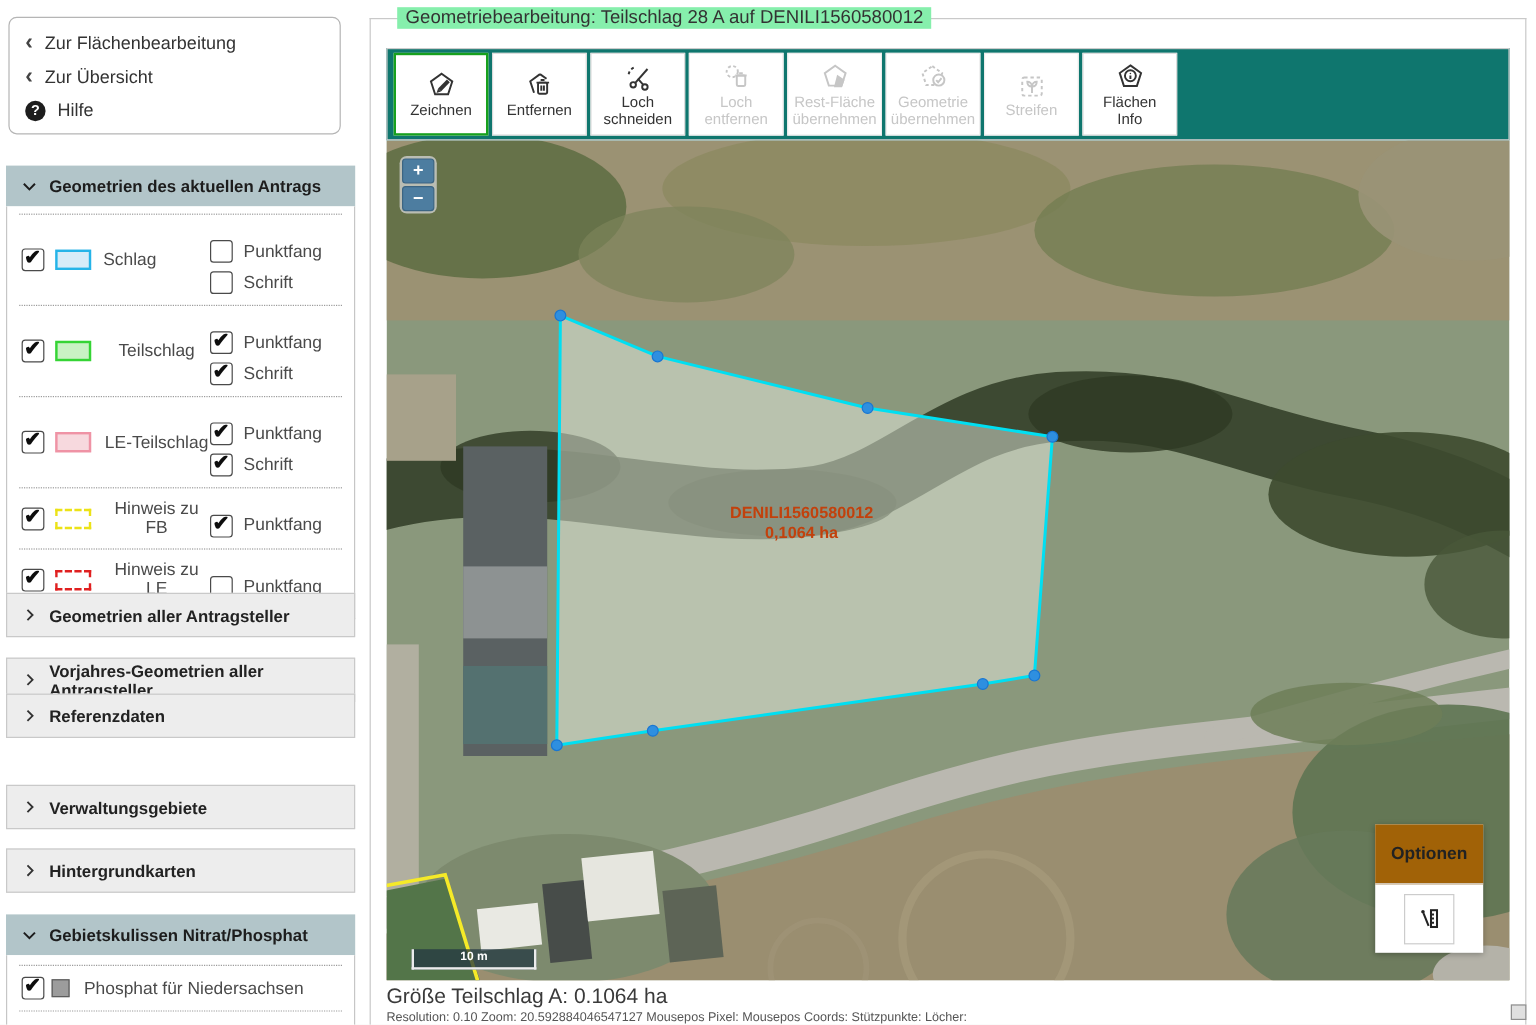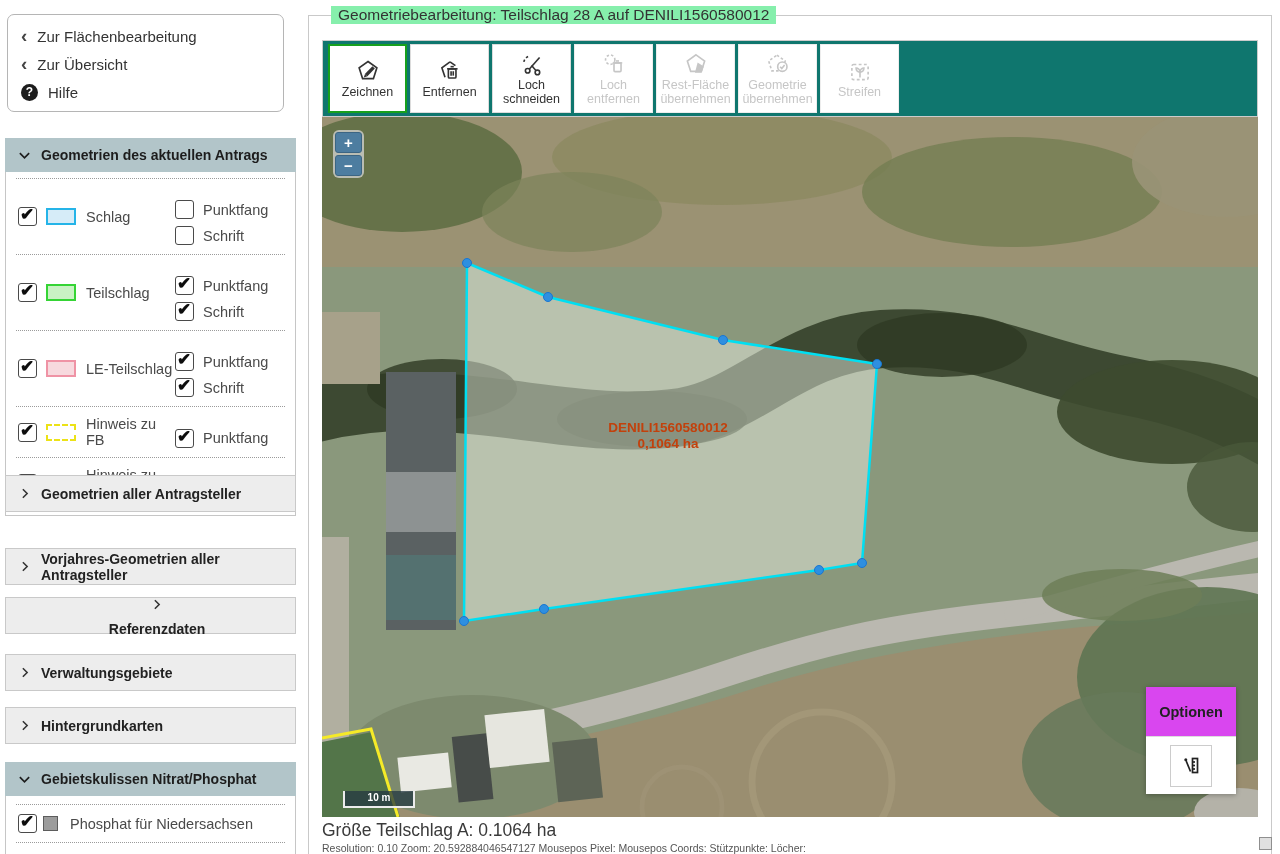--- a/index.html
+++ b/index.html
@@ -19,21 +19,21 @@
   .panel { position:absolute; left:5px; width:291px; }
   .panel-header { height:34px; background:#b2c5c9; display:flex; align-items:center; gap:10px;
                   padding-left:13px; font-size:14px; font-weight:bold; color:#1d1d1d; cursor:pointer; }
   .panel-body { background:#fff; border:1px solid #c6c6c6; border-top:none; padding:6px 10px 6px 10px; }
   .collapsed-bar { position:absolute; left:5px; width:291px; height:37px; background:#ededed;
                    border:1px solid #c9c9c9; display:flex; align-items:center; gap:10px;
                    padding-left:13px; font-size:14px; font-weight:bold; color:#222; cursor:pointer; }
   .chev svg { display:block; }
 
   .row { display:flex; align-items:center; padding:9px 2px; }
-  .row + .row { border-top:1px dotted #9b9b9b; }
+  .row + .row { border-top:1px dotted #9b9b9b;text-align:center; }
   .panel-body .row:first-child { border-top:1px dotted #9b9b9b; }
   .panel-body .row:last-child { border-bottom:1px dotted #9b9b9b; }
   .row-label { flex:1; font-size:14.5px; color:#4a4a4a; padding-left:0; }
   .opts { display:flex; flex-direction:column; gap:7px; width:108px;margin-top:12px; }
   .opt { display:flex; align-items:center; gap:9px; font-size:14.5px; color:#4a4a4a; }
 
   .cb { width:19px; height:19px; border:1.5px solid #4a4a4a; border-radius:3px; background:#fff;
         position:relative; flex:0 0 auto; cursor:pointer; }
   .cb.on::after { content:"\2714"; position:absolute; left:1px; top:-4px; font-size:17px;
                   font-weight:bold; color:#0d0d0d; }
@@ -66,27 +66,27 @@
 
   
   .map { position:absolute; left:322px; top:117px; width:936px; height:700px; overflow:hidden; }
   .map svg.base { position:absolute; left:0; top:0; }
   .parcel-label { position:absolute; left:246px; top:303px; width:200px; text-align:center;
                   color:#c2410c; font-size:13.5px; font-weight:bold; line-height:16px; pointer-events:none; }
   .zoomctl { position:absolute; left:11px; top:13px; width:31px; padding:2px;
              background:rgba(215,215,215,.75); border-radius:6px; display:flex; flex-direction:column; gap:2px; }
   .zoomctl button { width:27px; height:21px; background:#4d7da0; color:#fff; border:1px solid #3c6583;
                     border-radius:3px; font-size:15px; font-weight:bold; line-height:1; cursor:pointer; }
-  .scalebar { position:absolute; left:21px; top:674px; width:72px; height:17px;
+  .scalebar { position:absolute; left:21px; top:674px; width:104px; height:17px;
               background:rgba(35,55,65,.75); border-left:2px solid #ececec; border-right:2px solid #ececec;
               border-bottom:2px solid #ececec; color:#fff; font-size:10px; font-weight:bold;
               text-align:center; line-height:14px; }
   .options-panel { position:absolute; left:824px; top:570px; width:90px; background:#fff;
                    box-shadow:0 1px 5px rgba(0,0,0,.3); }
-  .options-header { height:50px; background:#d946ef; border-bottom:1px solid #ddd; display:flex;
+  .options-header { height:50px; background:#a16207; border-bottom:1px solid #ddd; display:flex;
                     align-items:center; justify-content:center; font-size:14.5px; font-weight:bold; color:#222; }
   .options-body { height:57px; display:flex; align-items:center; justify-content:center; }
   .options-btn { width:42px; height:42px; background:#fff; border:1px solid #ccc; display:flex;
                  align-items:center; justify-content:center; cursor:pointer; color:#222; }
 
   
   .status-size { position:absolute; left:322px; top:820px; font-size:17.5px; color:#3a3a3a; }
   .status-info { position:absolute; left:322px; top:842px; font-size:10.5px; color:#555; }
   .status-square { position:absolute; left:1259px; top:837px; width:13px; height:13px;
                    background:#e0e0e0; border:1px solid #8f8f8f; cursor:pointer; }
@@ -190,37 +190,37 @@
           <div class="opt">
               <span class="cb"></span>
               <span>Punktfang</span>
             </div>
         </div>
       </div>
 
     </div>
   </div>
 
-  <div class="collapsed-bar" style="top:475px;">
+  <div class="collapsed-bar" style="top:494px;">
     <span class="chev">
         <svg width="12" height="13" viewBox="0 0 14 14">
           <path d="M4.5 2 L9.5 7 L4.5 12" fill="none" stroke="#333" stroke-width="1.8"></path>
         </svg>
       </span>
     <span>Geometrien aller Antragsteller</span>
   </div>
   <div class="collapsed-bar" style="top:548px;">
     <span class="chev">
         <svg width="12" height="13" viewBox="0 0 14 14">
           <path d="M4.5 2 L9.5 7 L4.5 12" fill="none" stroke="#333" stroke-width="1.8"></path>
         </svg>
       </span>
     <span>Vorjahres-Geometrien aller Antragsteller</span>
   </div>
-  <div class="collapsed-bar" style="top:597px;flex-direction:column;">
+  <div class="collapsed-bar" style="top:578px;">
     <span class="chev">
         <svg width="12" height="13" viewBox="0 0 14 14">
           <path d="M4.5 2 L9.5 7 L4.5 12" fill="none" stroke="#333" stroke-width="1.8"></path>
         </svg>
       </span>
     <span>Referenzdaten</span>
   </div>
   <div class="collapsed-bar" style="top:654px;">
     <span class="chev">
         <svg width="12" height="13" viewBox="0 0 14 14">
@@ -330,20 +330,30 @@
       <svg width="26" height="26" viewBox="0 0 24 24" fill="none" stroke="currentColor" stroke-width="1.5">
         <rect x="4.5" y="6" width="15" height="14" rx="1.5" stroke-dasharray="2.6 2.2"></rect>
         <path d="M12 18 L12 12.5"></path>
         <path d="M12 13 C12 10.5 10 9.3 8.4 9.3 C8.4 11.9 10 13 12 13 Z"></path>
         <path d="M12 13 C12 10.5 14 9.3 15.6 9.3 C15.6 11.9 14 13 12 13 Z"></path>
       </svg>
       <span class="tb-label">Streifen</span>
     </div>
 
 
+    <div class="tb-btn" data-state="enabled">
+      <svg width="26" height="26" viewBox="0 0 24 24" fill="none" stroke="currentColor" stroke-width="1.5">
+        <path d="M12 3.2 L20.2 9.1 L17 19 L7 19 L3.8 9.1 Z"></path>
+        <circle cx="12" cy="11.2" r="4.2"></circle>
+        <circle cx="12" cy="9.4" r="0.6" fill="currentColor" stroke="none"></circle>
+        <line x1="12" y1="11" x2="12" y2="13.6"></line>
+      </svg>
+      <span class="tb-label">Flächen
+Info</span>
+    </div>
 
   </div>
 
   <div class="map">
     <svg class="base" width="936" height="700" viewBox="0 0 936 700">
 
       <rect x="0" y="0" width="936" height="700" fill="#8a987c"></rect>
 
       <rect x="0" y="0" width="936" height="150" fill="#9b9273"></rect>
       <ellipse cx="80" cy="55" rx="120" ry="60" fill="#5d6c42" opacity="0.85"></ellipse>

